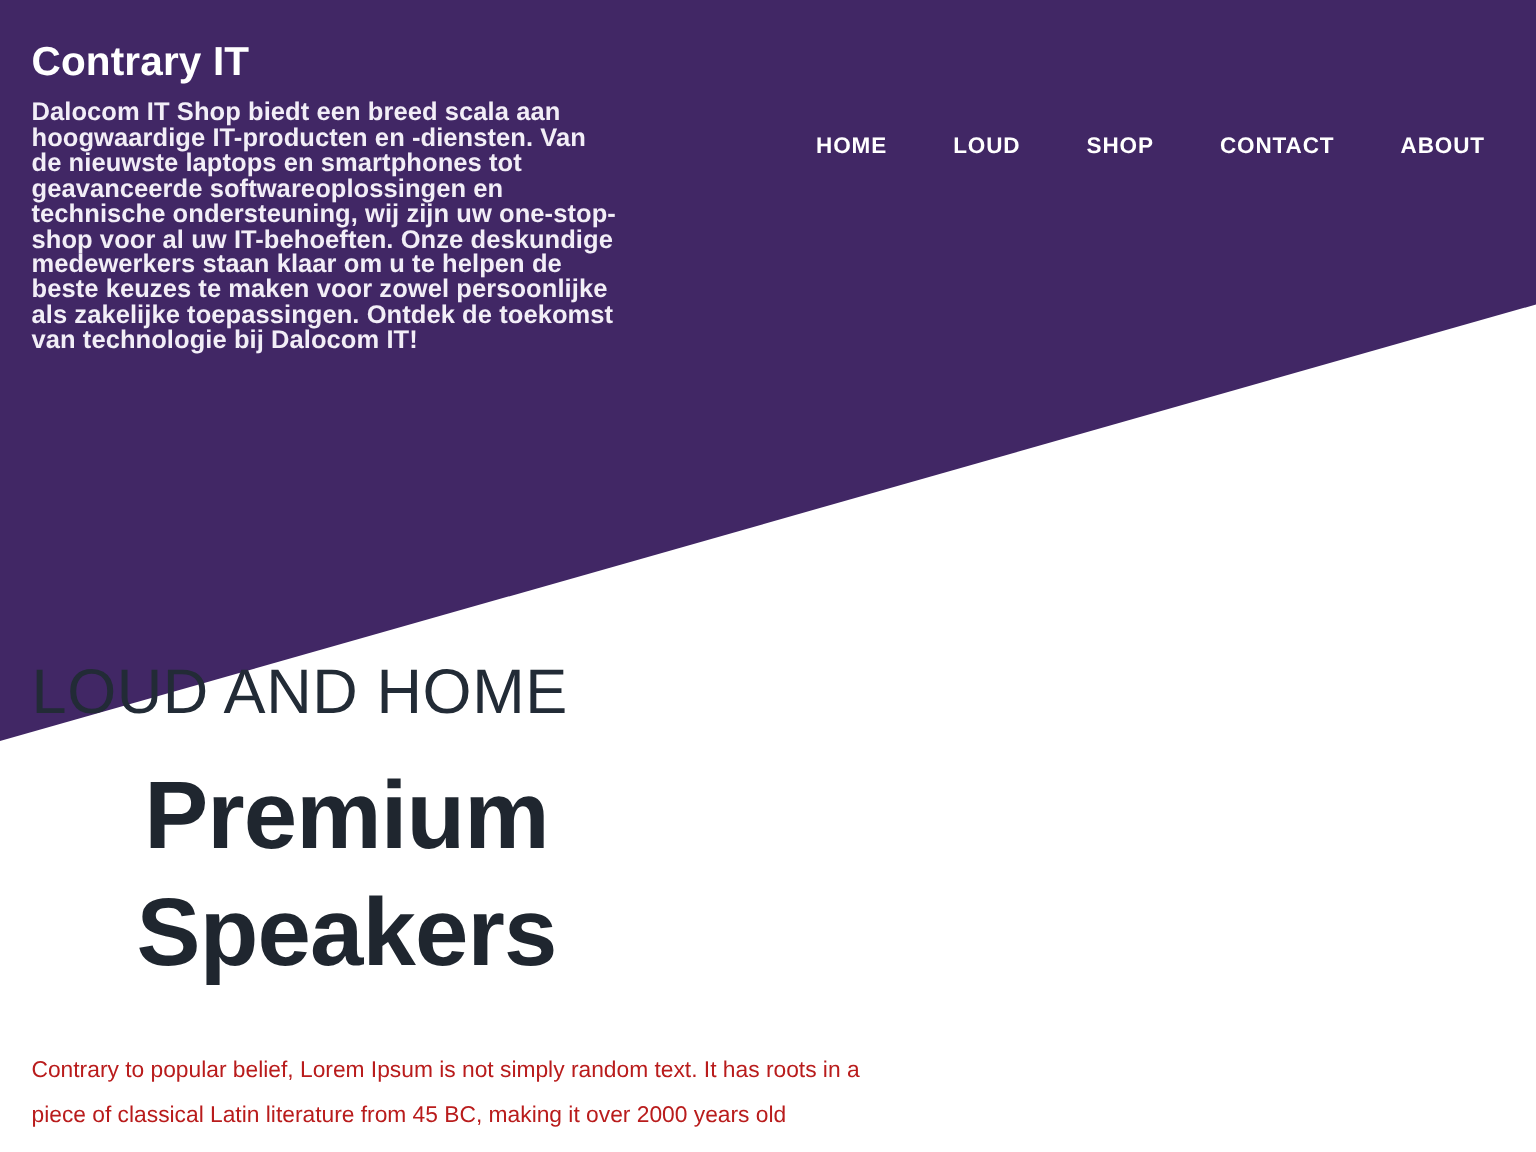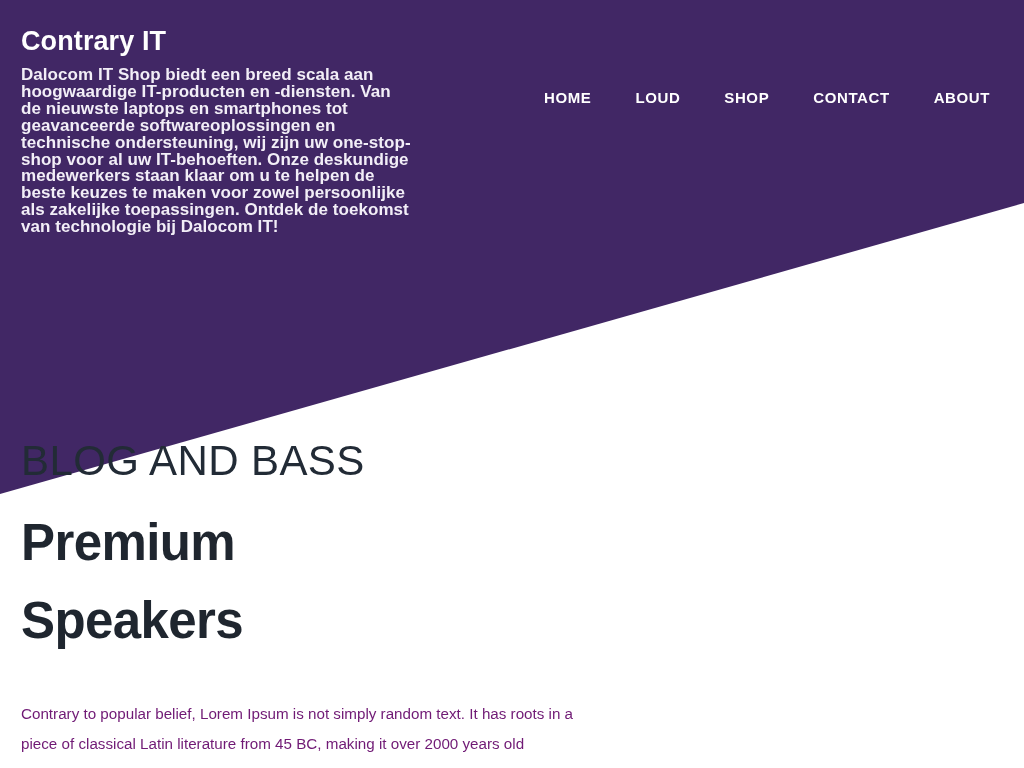--- a/index.html
+++ b/index.html
@@ -109,33 +109,34 @@
     font-size: 42px;
     font-weight: 400;
     letter-spacing: 0.4px;
     color: #222b36;
     line-height: 58px;
     white-space: nowrap;
   }
 
   .hero-title {
     margin: 14px 0 0 0;
-    font-size: 51px;
+    font-size: 64px;
     font-weight: 700;
     letter-spacing: -0.6px;
     color: #1f262f;
     line-height: 78px;
     max-width: 420px;
+    text-align: center;
   }
 
   .hero-paragraph {
     margin: 39px 0 0 0;
     font-size: 15.2px;
     font-weight: 400;
-    color: #701a75;
+    color: #b91c1c;
     line-height: 30px;
     max-width: 586px;
   }
 </style>
 </head>
 <body>
 
 <div id="stage">
 
   <div class="banner-shape"></div>
@@ -151,18 +152,18 @@
       <a class="nav-link" href="#">HOME</a>
       <a class="nav-link" href="#">LOUD</a>
       <a class="nav-link" href="#">SHOP</a>
       <a class="nav-link" href="#">CONTACT</a>
       <a class="nav-link" href="#">ABOUT</a>
     </nav>
 
   </header>
 
   <section class="hero">
-    <p class="hero-eyebrow">BLOG AND BASS</p>
+    <p class="hero-eyebrow">LOUD AND HOME</p>
     <h2 class="hero-title">Premium Speakers</h2>
     <p class="hero-paragraph">Contrary to popular belief, Lorem Ipsum is not simply random text. It has roots in a piece of classical Latin literature from 45 BC, making it over 2000 years old</p>
   </section>
 
 </div>
 
 </body></html>

